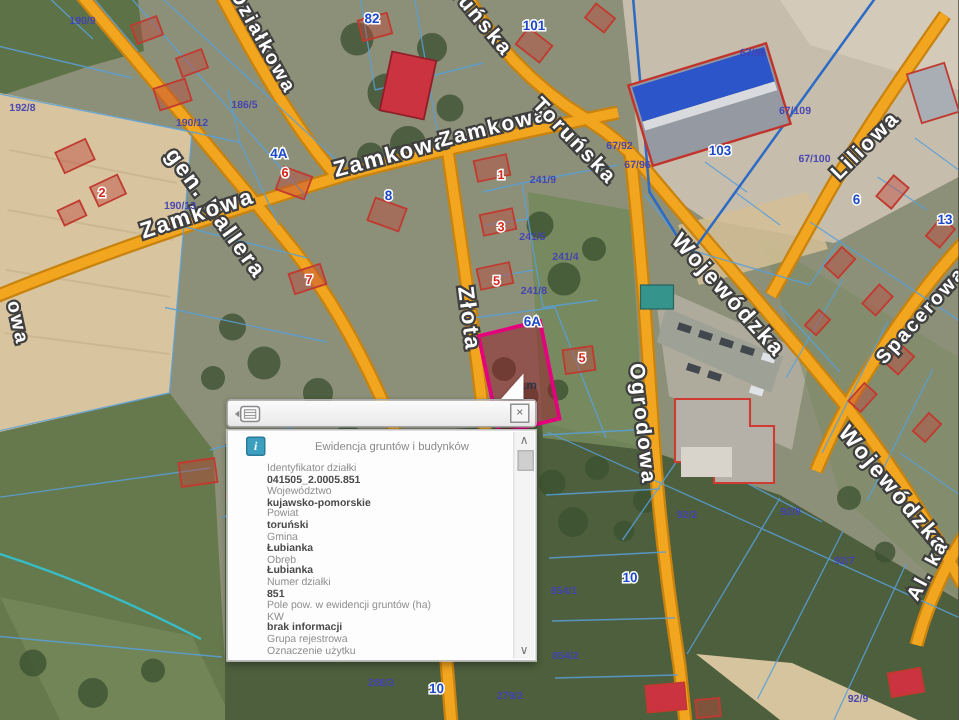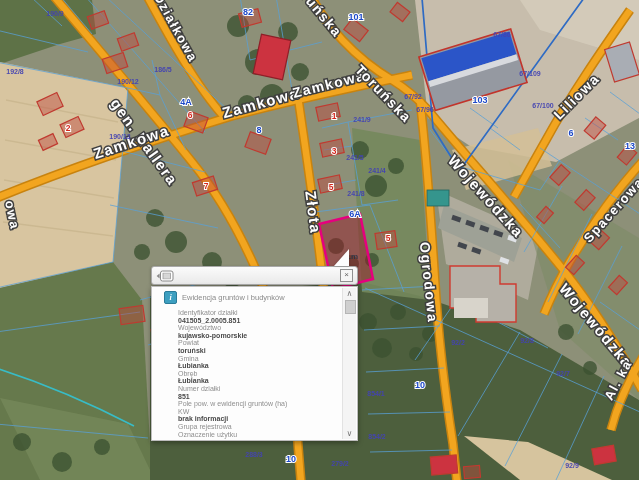--- a/index.html
+++ b/index.html
@@ -27,21 +27,21 @@
       border:1px solid #a9a9a9;border-radius:3px;display:flex;align-items:center;
       justify-content:space-between;padding:0 4px;box-sizing:border-box;
       box-shadow:0 1px 3px rgba(0,0,0,.3);}
   .popup-body{position:relative;margin-top:1px;height:155px;background:#fdfdfd;
       border:1px solid #bdbdbd;box-sizing:border-box;
       box-shadow:0 2px 5px rgba(0,0,0,.35);padding:4px 16px 2px 12px;overflow:hidden;}
   .title-row{display:flex;align-items:center;gap:5px;margin-bottom:5px;}
   .info-icon{width:11px;height:11px;background:#3d9fc0;border:1px solid #2a7b99;
       border-radius:2px;color:#fff;font:italic bold 8px "Liberation Serif",serif;
       display:flex;align-items:center;justify-content:center;flex:0 0 auto;}
-  .popup-title{font-size:7.5px;color:#8a8a8a;}
+  .popup-title{font-size:7.5px;color:#8a8a8a;margin-left:28px;}
   .pfields{padding-left:14px;}
   .pline{font-size:7px;line-height:7.6px;color:#8f8f8f;white-space:nowrap;}
   .pline.b{color:#4a4a4a;font-weight:bold;}
   .closebox{width:11px;height:11px;border:1px solid #909090;background:#f6f6f6;
       color:#666;font-size:8px;line-height:9px;text-align:center;cursor:pointer;}
   .scrollbar{position:absolute;right:1px;top:1px;bottom:1px;width:13px;
       background:#f4f4f4;border-left:1px solid #e2e2e2;}
   .sarrow{position:absolute;left:0;width:13px;height:11px;color:#777;font-size:8px;
       text-align:center;line-height:11px;cursor:pointer;}
   .sarrow.up{top:0;} .sarrow.down{bottom:0;}

